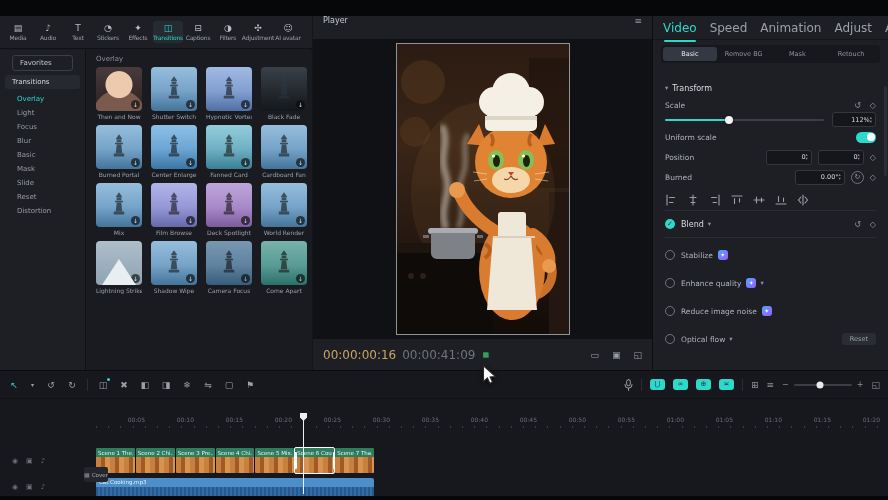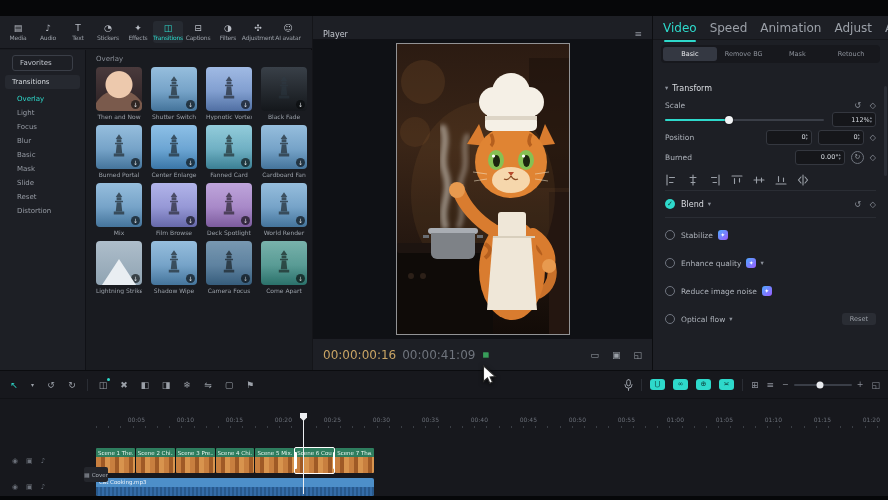--- a/index.html
+++ b/index.html
@@ -40,21 +40,21 @@
   .cell:nth-child(3) .thumb{filter:hue-rotate(14deg)}
   .cell:nth-child(6) .thumb{filter:saturate(1.25)}
   .cell:nth-child(7) .thumb{filter:hue-rotate(-18deg) brightness(1.05)}
   .cell:nth-child(10) .thumb{filter:hue-rotate(35deg)}
   .cell:nth-child(11) .thumb{filter:hue-rotate(62deg) brightness(.95)}
   .cell:nth-child(15) .thumb{filter:brightness(.8)}
   .cell:nth-child(16) .thumb{filter:hue-rotate(-40deg) brightness(.9)}
 
   
   .player{position:absolute;left:313px;top:0;width:339px;height:354px;background:#101216}
-  .player-header{position:absolute;top:0;left:0;right:0;height:24px;background:#1d1f25;border-bottom:1px solid #101116;display:flex;align-items:flex-end;justify-content:space-between;padding:0 10px}
+  .player-header{position:absolute;top:0;left:0;right:0;height:24px;background:#1d1f25;border-bottom:1px solid #101116;display:flex;align-items:flex-start;justify-content:space-between;padding:0 10px}
   .player-title{font-size:8px;color:#c5c9d1}
   .player-menu{font-size:9px;color:#8d929b;cursor:pointer}
   .viewport{position:absolute;left:0;top:24px;right:0;bottom:32px;background:#0f1115}
   .video{position:absolute;left:50%;top:4px;transform:translateX(-50%);width:172px;height:290px;outline:1px solid rgba(255,255,255,.55)}
   .video svg{display:block;width:100%;height:100%}
   .player-controls{position:absolute;left:0;right:0;bottom:0;height:32px;background:#1d1f25;border-top:1px solid #101116;display:flex;align-items:center;padding:0 10px}
   .timecode{font-size:12px;display:flex;align-items:center}
   .tc-current{color:#c9a464}
   .tc-total{color:#6f747d;margin-left:6px}
   .hd-ic{margin-left:7px;font-size:7px;color:#43cf70}
@@ -495,20 +495,24 @@
           </div>
           <div class="valuebox">
             <span class="v">112%</span>
             <span class="steppers">
               <span>▴</span>
               <span>▾</span>
             </span>
           </div>
         </div>
 
+        <div class="row">
+          <span class="lbl">Uniform scale</span>
+          <span class="toggle"></span>
+        </div>
 
         <div class="row">
           <span class="lbl">Position</span>
           <span class="cluster">
             <span class="valuebox" style="width:46px">
               <span class="v">0</span>
               <span class="steppers">
                 <span>▴</span>
                 <span>▾</span>
               </span>

